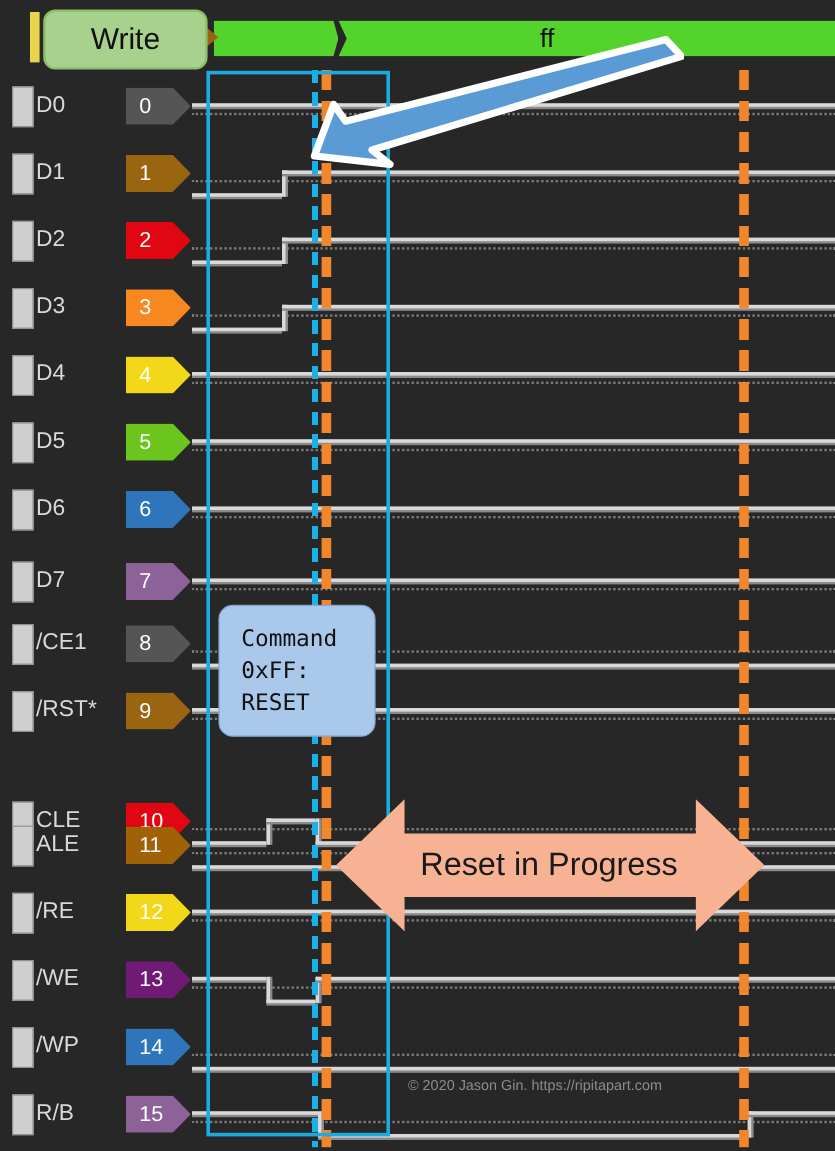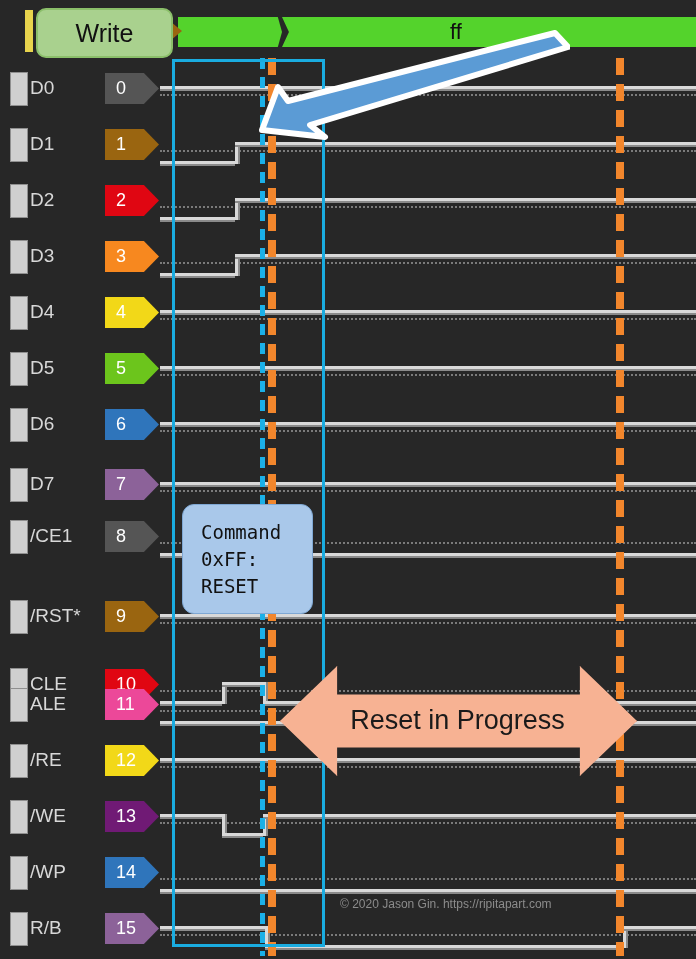--- a/index.html
+++ b/index.html
@@ -159,42 +159,42 @@
         <div class="midline"></div>
         <div class="seg" style="left:160px;top:26px;width:536px;"></div>
       </div>
       <div class="row" style="top: 508px;">
         <div class="chk"></div>
         <div class="chname">/CE1</div>
         <div class="numtag" style="background:#555555;">8</div>
         <div class="midline"></div>
         <div class="seg" style="left:160px;top:45px;width:536px;"></div>
       </div>
-      <div class="row" style="top: 588px;">
+      <div class="row" style="top: 564px;">
         <div class="chk"></div>
         <div class="chname">/RST*</div>
         <div class="numtag" style="background:#9a6510;">9</div>
         <div class="midline"></div>
         <div class="seg" style="left:160px;top:26px;width:536px;"></div>
       </div>
       <div class="row" style="top: 656px;">
         <div class="chk"></div>
         <div class="chname">CLE</div>
         <div class="numtag" style="background:#e00612;">10</div>
         <div class="midline"></div>
         <div class="seg" style="left:160px;top:45px;width:62px;"></div>
         <div class="edge" style="left:222px;top:26px;height:22px;"></div>
         <div class="seg" style="left:222px;top:26px;width:41px;"></div>
         <div class="edge" style="left:263px;top:26px;height:22px;"></div>
         <div class="seg" style="left:263px;top:45px;width:433px;"></div>
       </div>
       <div class="row" style="top: 676px;">
         <div class="chk"></div>
         <div class="chname">ALE</div>
-        <div class="numtag" style="background:#ec4899;">11</div>
+        <div class="numtag" style="background:#a16207;">11</div>
         <div class="midline"></div>
         <div class="seg" style="left:160px;top:45px;width:536px;"></div>
       </div>
       <div class="row" style="top: 732px;">
         <div class="chk"></div>
         <div class="chname">/RE</div>
         <div class="numtag" style="background:#f2d818;">12</div>
         <div class="midline"></div>
         <div class="seg" style="left:160px;top:26px;width:536px;"></div>
       </div>

